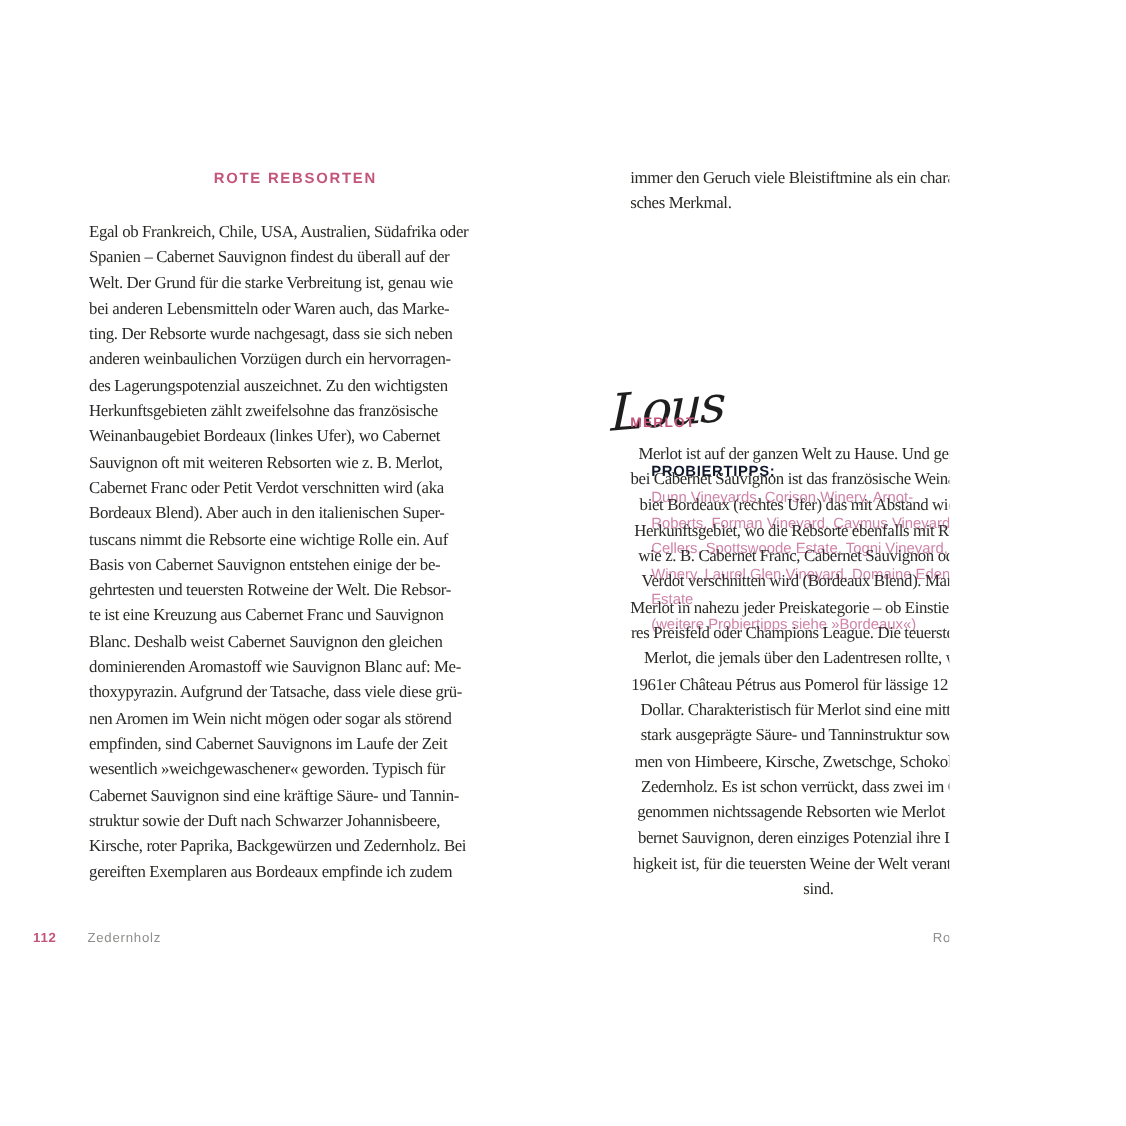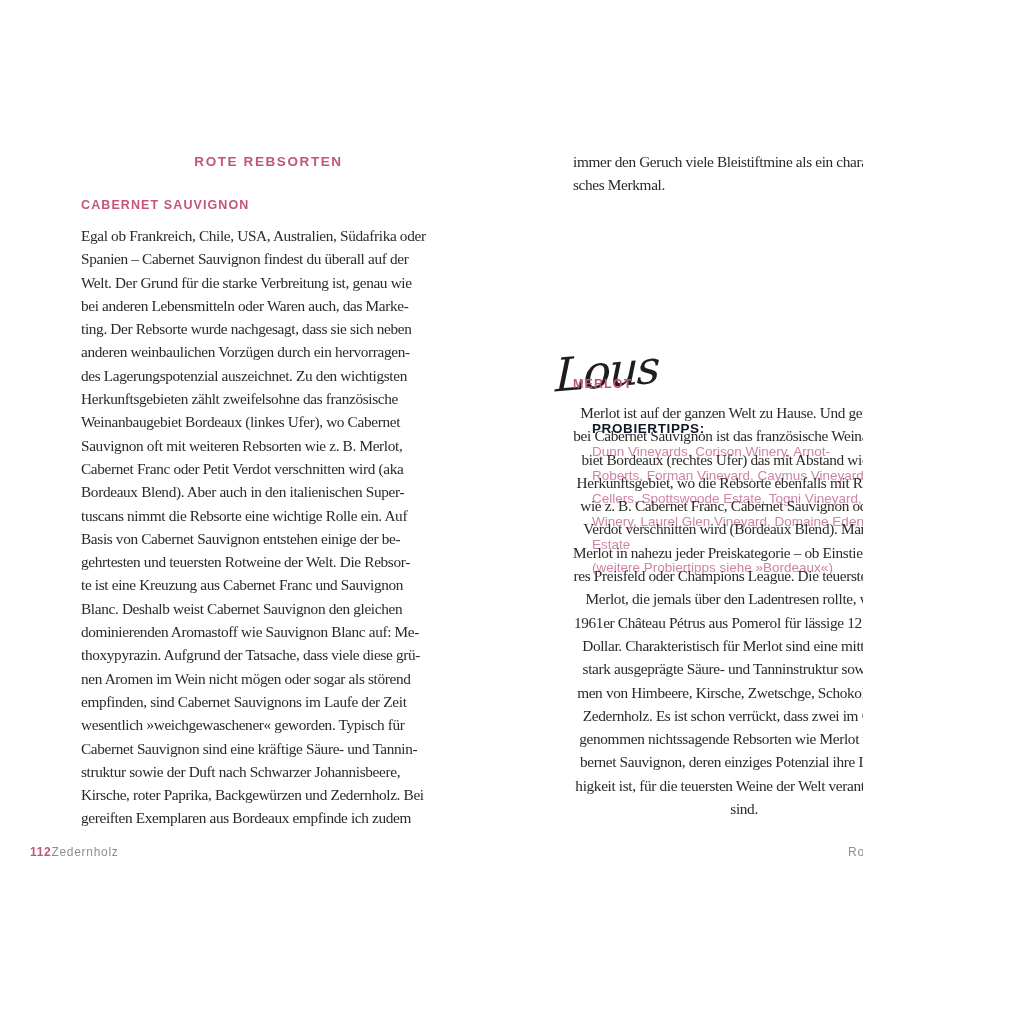--- a/index.html
+++ b/index.html
@@ -42,33 +42,32 @@
   }
   .tips-label{font-weight:bold;color:#0f172a;letter-spacing:0.6px;}
   .merlot-heading{position:absolute;left:0;top:228px;}
   .merlot-body{position:absolute;left:0;top:251px;text-align:center;}
 
   .footer{
     position:absolute;display:flex;align-items:baseline;
     font-family:"Liberation Sans", sans-serif;font-size:12px;
     letter-spacing:0.7px;
   }
-  .footer-left{left:30px;top:845px;}
+  .footer-left{left:30px;top:845px;gap:28px;}
   .footer-right{left:573px;top:845px;width:421px;justify-content:flex-end;gap:30px;}
   .page-num{color:#c35579;font-weight:bold;}
   .footer-label{color:#8e8e8c;}
 </style>
 </head>
 <body>
 
 <div class="spread">
 
   <section class="page page-left">
     <h1 class="section-title">ROTE REBSORTEN</h1>
-    <h2 class="variety-heading">CABERNET SAUVIGNON</h2>
     <div class="body-text">Egal ob Frankreich, Chile, USA, Australien, Südafrika oder
 Spanien – Cabernet Sauvignon findest du überall auf der
 Welt. Der Grund für die starke Verbreitung ist, genau wie
 bei anderen Lebensmitteln oder Waren auch, das Marke-
 ting. Der Rebsorte wurde nachgesagt, dass sie sich neben
 anderen weinbaulichen Vorzügen durch ein hervorragen-
 des Lagerungspotenzial auszeichnet. Zu den wichtigsten
 Herkunftsgebieten zählt zweifelsohne das französische
 Weinanbaugebiet Bordeaux (linkes Ufer), wo Cabernet
 Sauvignon oft mit weiteren Rebsorten wie z. B. Merlot,

